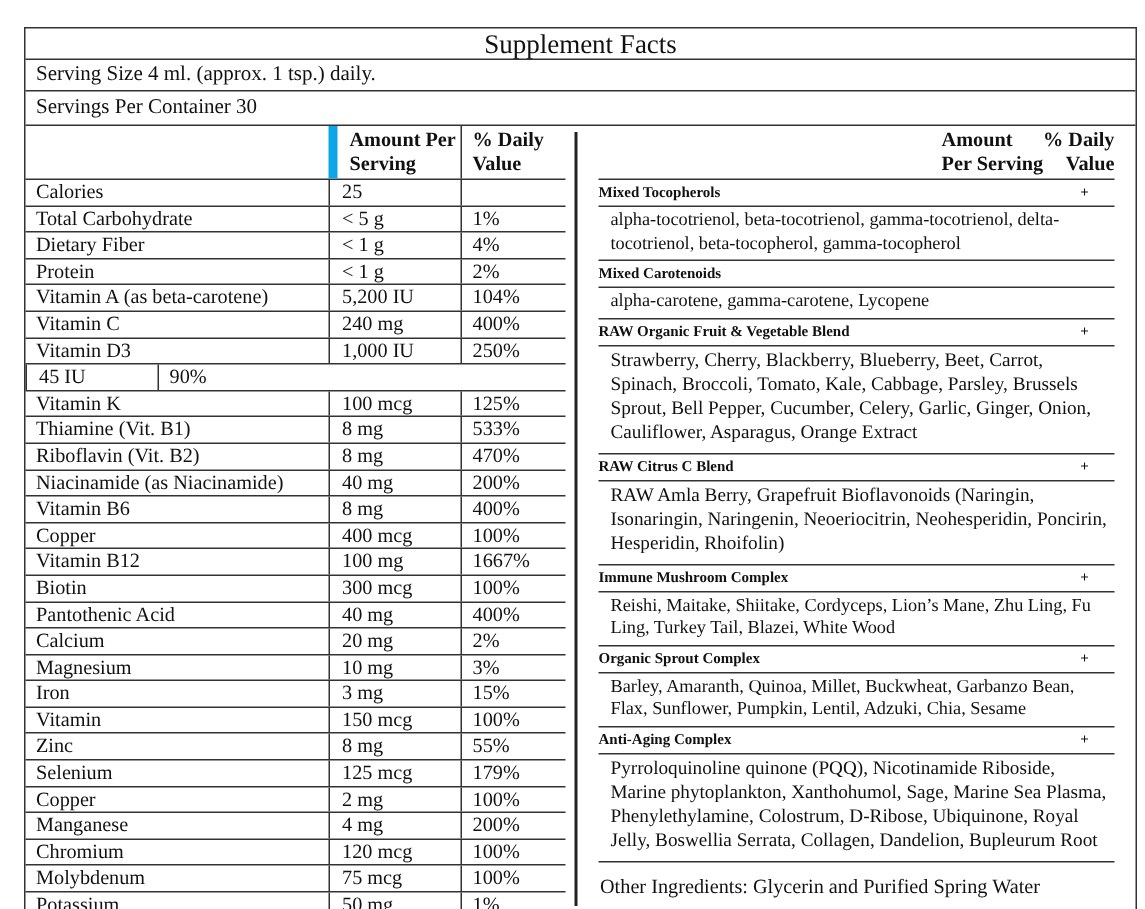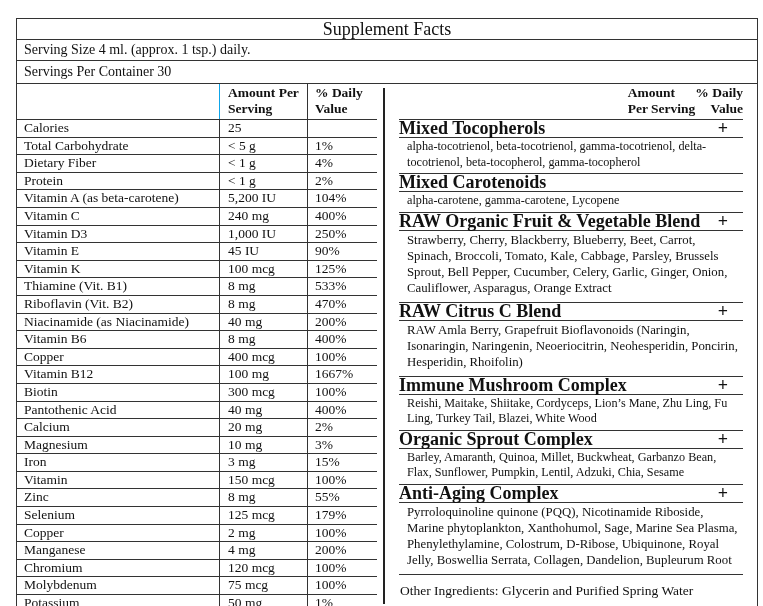--- a/index.html
+++ b/index.html
@@ -13,28 +13,28 @@
   .band2 { height: 22px; line-height: 22px; }
   .cols { position: relative; height: 520px; }
   
   .left { position: absolute; left: 0; top: 0; width: 360px; }
   .lrow { display: flex; height: 16.6px; line-height: 16.6px; font-size: 13.5px; border-bottom: 1px solid #333; }
   .lrow .c1 { width: 202px; padding-left: 7px; box-sizing: border-box; white-space: nowrap; }
   .lrow .c2 { width: 88px; padding-left: 8px; box-sizing: border-box; border-left: 1px solid #333; white-space: nowrap; }
   .lrow .c3 { width: 70px; padding-left: 7px; box-sizing: border-box; border-left: 1px solid #333; white-space: nowrap; }
   .lhead { display: flex; height: 35px; font-size: 13.5px; font-weight: bold; line-height: 16px; border-bottom: 1px solid #333; }
   .lhead .c1 { width: 202px; }
-  .lhead .c2 { width: 88px; padding-left: 8px; box-sizing: border-box; border-left: 1px solid #0ea5e9; padding-top: 1px; }
+  .lhead .c2 { width: 88px; padding-left: 8px; box-sizing: border-box; border-left: 6px solid #0ea5e9; padding-top: 1px; }
   .lhead .c3 { width: 70px; padding-left: 7px; box-sizing: border-box; border-left: 1px solid #333; padding-top: 1px; }
   .divider { position: absolute; left: 366px; top: 4px; width: 2px; height: 516px; background: #222; }
   
   .right { position: absolute; left: 382px; top: 0; width: 344px; }
   .rhead { display: flex; justify-content: flex-end; height: 34px; font-size: 13.5px; font-weight: bold; line-height: 16px; padding-top: 1px; border-bottom: 1px solid #333; }
   .rhead .rt { text-align: right; }
-  .sec-title { display: flex; justify-content: space-between; height: 17px; line-height: 17px; font-size: 18px; font-weight: bold; border-bottom: 1px solid #333; }
+  .sec-title { display: flex; justify-content: space-between; height: 17px; line-height: 17px; font-size: 10px; font-weight: bold; border-bottom: 1px solid #333; }
   .sec-title .plus { width: 22px; text-align: center; font-weight: bold; margin-right: 9px; }
   .sec-body { font-size: 12.2px; line-height: 15.5px; padding-left: 8px; padding-top: 1px; padding-bottom: 3px; border-bottom: 1.5px solid #333; }
   .sec-body.big { font-size: 12.8px; line-height: 16px; padding-bottom: 6px; }
   .other { font-size: 13.5px; line-height: 16px; padding-left: 1px; padding-top: 8px; }
   .note { font-size: 13.5px; line-height: 16px; padding-left: 1px; padding-top: 16px; }
 </style>
 </head>
 <body>
 
 <div id="label">
@@ -85,21 +85,20 @@
             <div class="c1">Vitamin C</div>
             <div class="c2">240 mg</div>
             <div class="c3">400%</div>
           </div>
           <div class="lrow">
             <div class="c1">Vitamin D3</div>
             <div class="c2">1,000 IU</div>
             <div class="c3">250%</div>
           </div>
           <div class="lrow">
-            <div class="c1">Vitamin E</div>
             <div class="c2">45 IU</div>
             <div class="c3">90%</div>
           </div>
           <div class="lrow">
             <div class="c1">Vitamin K</div>
             <div class="c2">100 mcg</div>
             <div class="c3">125%</div>
           </div>
           <div class="lrow">
             <div class="c1">Thiamine (Vit. B1)</div>

